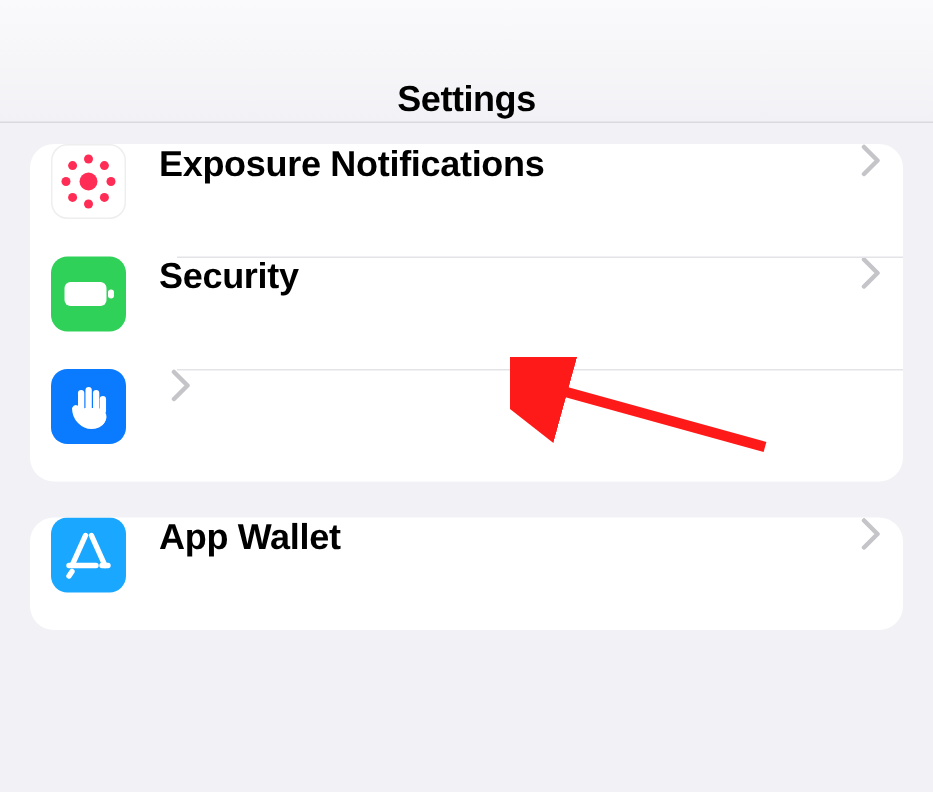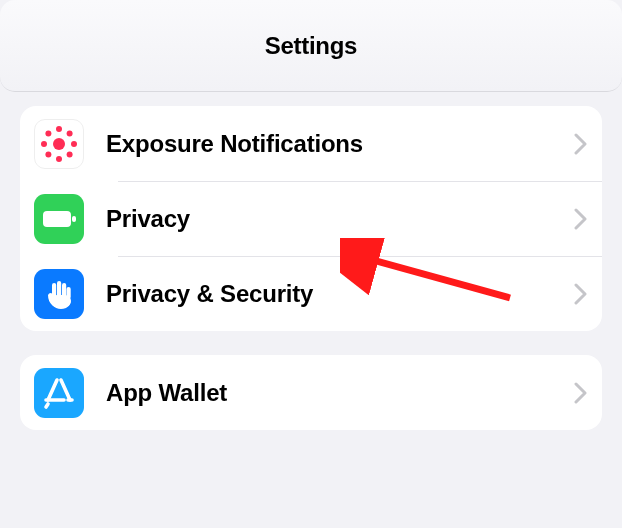--- a/index.html
+++ b/index.html
@@ -5,42 +5,41 @@
   * { box-sizing: border-box; margin: 0; padding: 0; }
   html, body { width: 622px; height: 528px; }
   body {
     font-family: -apple-system, "Helvetica Neue", Helvetica, Arial, sans-serif;
     background: #f2f2f6;
     color: #000;
     position: relative;
     overflow: hidden;
   }
   .header {
-    height: 92px;
+    height: 82px;
     display: flex;
-    align-items: center;
+    align-items: flex-end;
     justify-content: center;
     background: linear-gradient(#fafafc, #f2f2f6);
     border-bottom: 1px solid #d9d9de;
-    border-radius: 15px;
   }
   .header-title {
     font-size: 24px;
     font-weight: 700;
     letter-spacing: -0.3px;
   }
   .group {
     background: #ffffff;
     margin: 14px 20px 24px 20px;
     border-radius: 16px;
     overflow: hidden;
   }
   .row {
     display: flex;
-    align-items: center;
+    align-items: flex-start;
     height: 75px;
     padding: 0 14px 0 14px;
     position: relative;
     cursor: pointer;
   }
   .row + .row::before {
     content: "";
     position: absolute;
     top: 0;
     left: 98px;
@@ -121,42 +120,41 @@
     </div>
   </div>
 
   <div class="row">
     <div class="icon-wrap ic-battery">
       <svg width="40" height="24" viewBox="0 0 40 24">
         <rect x="4" y="4" width="28" height="16" rx="4" fill="#ffffff"></rect>
         <rect x="33" y="9" width="4" height="6" rx="2" fill="#ffffff"></rect>
       </svg>
     </div>
-    <div class="row-label">Privacy</div>
+    <div class="row-label">Security</div>
     <div class="chevron">
       <svg width="14" height="22" viewBox="0 0 14 22">
           <path d="M2 2 L11 11 L2 20" stroke="#c5c5c9" stroke-width="3" fill="none" stroke-linecap="round" stroke-linejoin="round"></path>
         </svg>
     </div>
   </div>
 
   <div class="row">
     <div class="icon-wrap ic-privacy">
       <svg width="34" height="34" viewBox="0 0 34 34">
         <g fill="#ffffff">
           <rect x="10" y="6" width="4.2" height="16" rx="2.1"></rect>
           <rect x="15" y="4" width="4.2" height="18" rx="2.1"></rect>
           <rect x="20" y="6" width="4.2" height="16" rx="2.1"></rect>
           <rect x="24.5" y="10" width="4.2" height="12" rx="2.1"></rect>
           <path d="M6 18 Q8 14 12 18 L12 24 Q20 32 26 24 L28 22 Q30 28 24 31 Q16 34 10 28 Q6 24 6 18 Z"></path>
           <rect x="9" y="18" width="20" height="12" rx="6"></rect>
         </g>
       </svg>
     </div>
-    <div class="row-label">Privacy &amp; Security</div>
     <div class="chevron">
       <svg width="14" height="22" viewBox="0 0 14 22">
           <path d="M2 2 L11 11 L2 20" stroke="#c5c5c9" stroke-width="3" fill="none" stroke-linecap="round" stroke-linejoin="round"></path>
         </svg>
     </div>
   </div>
 
 </div>
 
 <div class="group">

